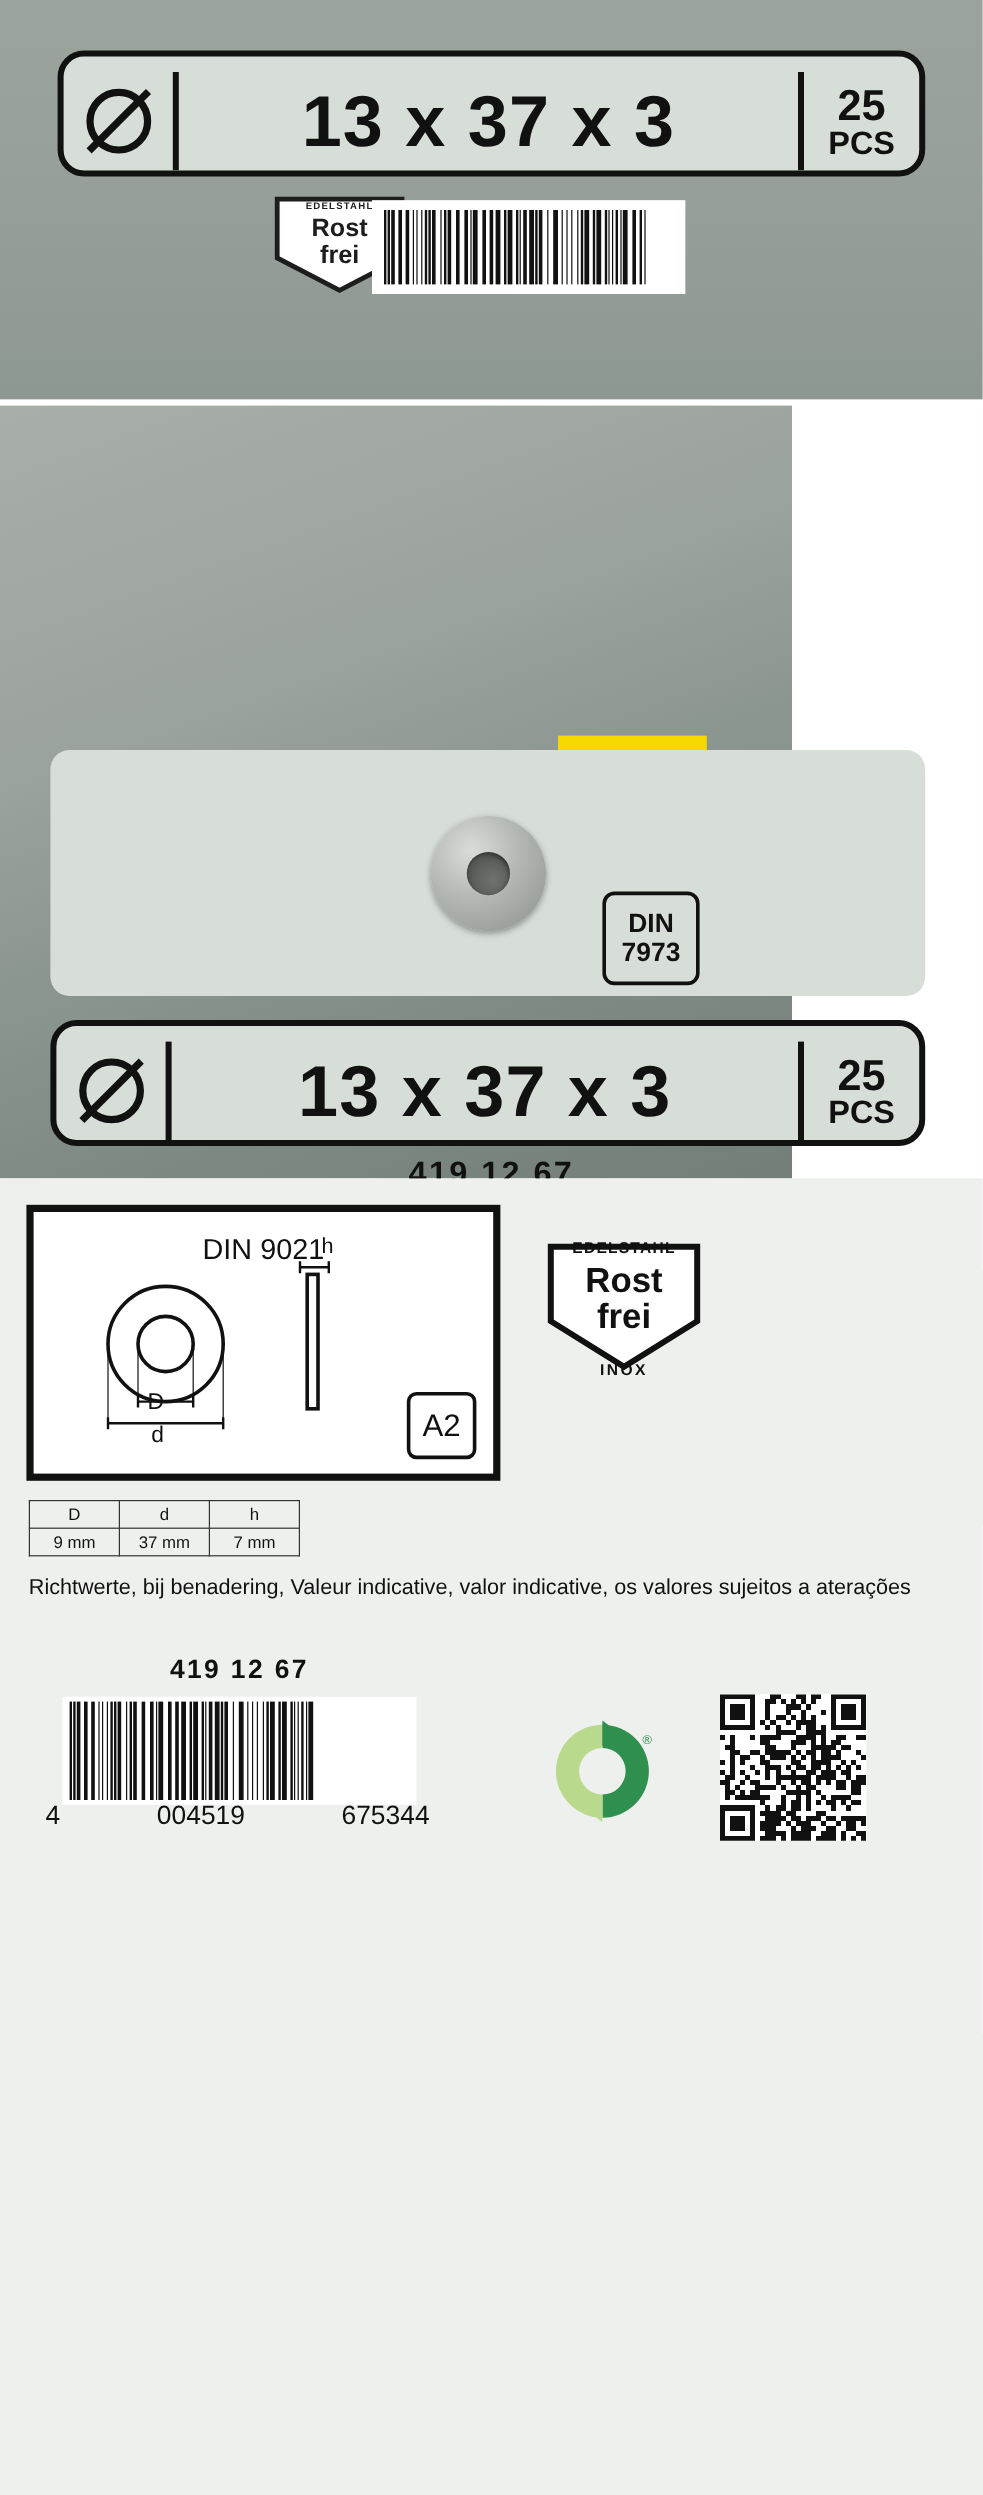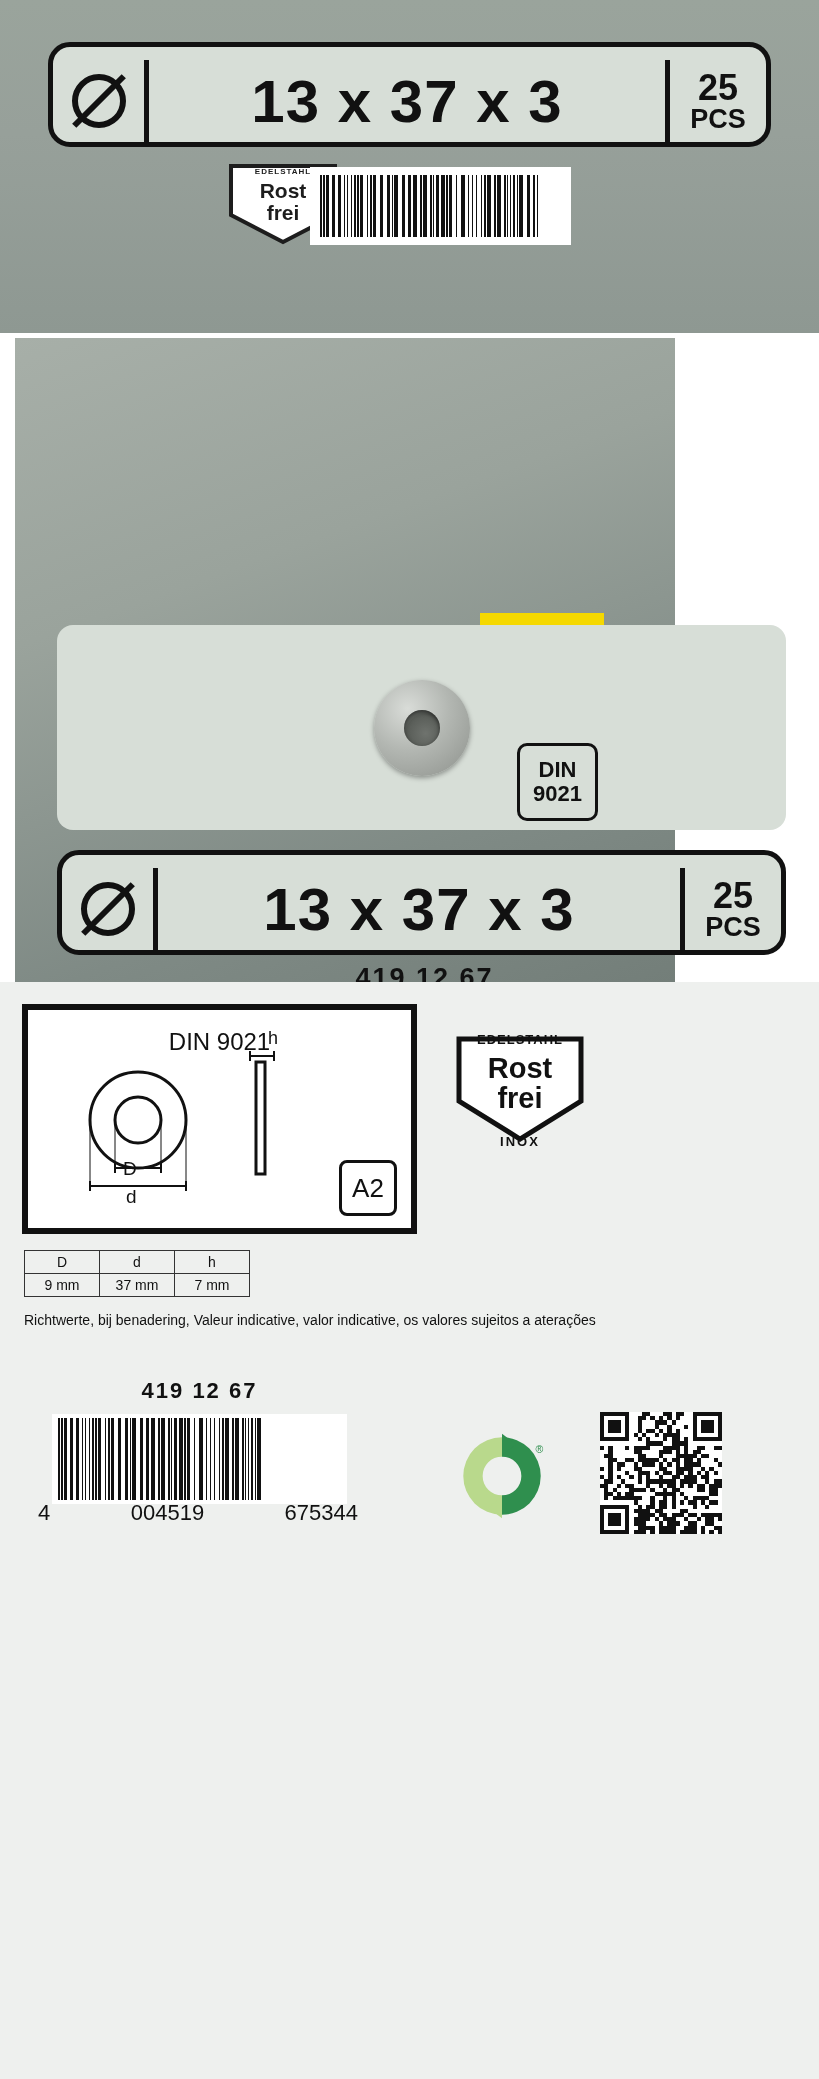--- a/index.html
+++ b/index.html
@@ -96,21 +96,21 @@
   .bars i{display:block;background:#111;height:100%;}
 
   #barcode-top{
     position:absolute;left:310px;top:167px;width:261px;height:78px;
     background:#fff;border:2px solid #fff;box-sizing:border-box;padding:6px 8px;
   }
   #shield-top{position:absolute;left:228px;top:163px;}
 
   
   .body-main{
-    position:absolute;left:15px;top:338px;width:660px;height:644px;
+    position:absolute;left:0;top:338px;width:660px;height:644px;
     background:linear-gradient(160deg,#a7afa8 0%,#9aa39c 35%,#7f8a85 75%,#737e79 100%);
   }
   .window{
     position:absolute;left:42px;top:287px;width:729px;height:205px;
     background:#d7ded7;border-radius:16px;
   }
   .washer{
     position:absolute;left:50%;top:50%;transform:translate(-50%,-50%);
     width:96px;height:96px;border-radius:50%;
     background:radial-gradient(circle at 35% 30%,#d9dcd8 0%,#b3b7b2 45%,#8d918c 100%);
@@ -182,21 +182,21 @@
   .shield-big .t-inox{position:absolute;left:0;right:0;top:110px;text-align:center;font-size:13px;font-weight:bold;letter-spacing:2px;}
 
   table.dims{
     position:absolute;left:24px;top:268px;border-collapse:collapse;
   }
   table.dims td{
     border:1px solid #333;font-size:14px;color:#111;text-align:center;
     padding:3px 6px;min-width:62px;background:#eef0ee;
   }
   .note{
-    position:absolute;left:24px;top:330px;font-size:14px;color:#111;
+    position:absolute;left:24px;top:330px;font-size:18px;color:#111;
   }
   #barcode-bottom{
     position:absolute;left:52px;top:432px;width:295px;height:90px;
     background:#fff;padding:4px 6px;box-sizing:border-box;
   }
   .ean-digits{
     position:absolute;left:38px;top:518px;width:320px;
     font-size:22px;color:#111;display:flex;justify-content:space-between;
   }
   .art-bottom{
@@ -356,21 +356,21 @@
     </div>
 
     <div class="window">
       <div class="washer">
         <div class="hole"></div>
       </div>
     </div>
 
     <div class="din-box">
       <span>DIN</span>
-      <span>9021</span>
+      <span>7973</span>
     </div>
 
     <div class="dimbar" id="dimbar-main">
       <div class="cell cell-dia">
         <div class="dia-glyph">
           <div class="circ"></div>
             <div class="slash"></div>
         </div>
       </div>
       <div class="cell cell-size">13 x 37 x 3</div>

